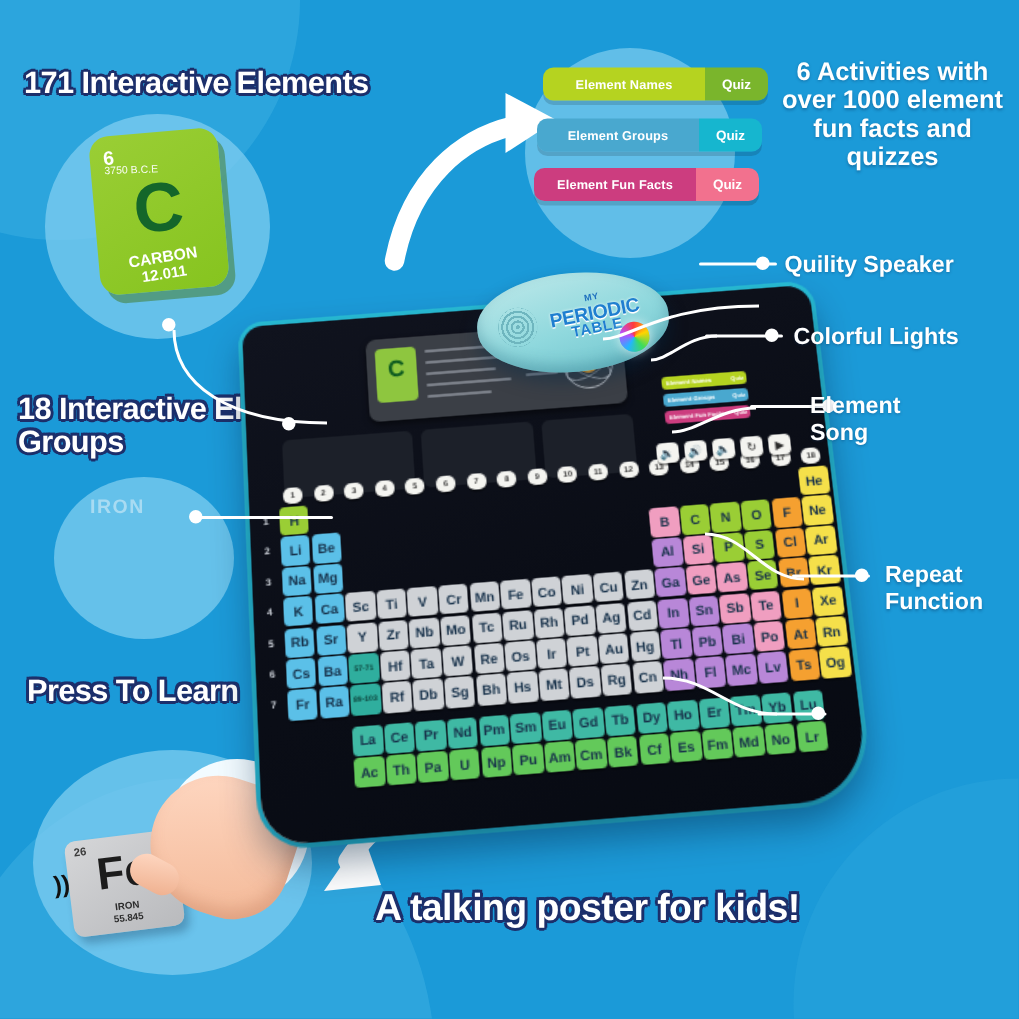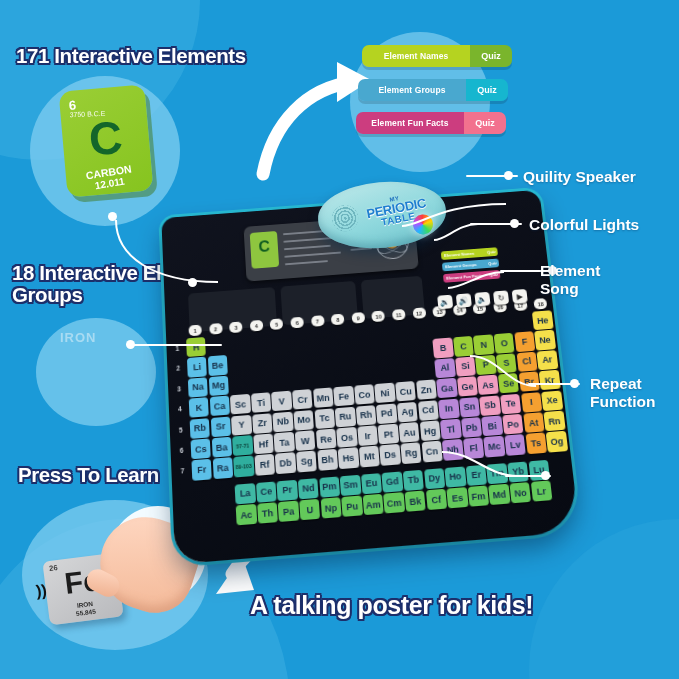--- a/index.html
+++ b/index.html
@@ -20,21 +20,21 @@
   .head{
     position:absolute;color:#fff;font-weight:bold;line-height:1.08;
     letter-spacing:-0.4px;
     text-shadow:
       -1.6px -1.6px 0 #1c2f6b, 1.6px -1.6px 0 #1c2f6b,
       -1.6px  1.6px 0 #1c2f6b, 1.6px  1.6px 0 #1c2f6b,
       0 2px 0 #1c2f6b, 0 -2px 0 #1c2f6b, 2px 0 0 #1c2f6b, -2px 0 0 #1c2f6b;
   }
   #h-118{left:16px;top:45px;font-size:20.5px;}
   #h-groups{left:12px;top:262px;font-size:20.5px;width:210px;}
-  #h-press{left:18px;top:464px;font-size:20.5px;}
+  #h-press{left:18px;top:450px;font-size:20.5px;}
   #h-talking{left:250px;top:592px;font-size:25px;}
 
   .plain{
     position:absolute;color:#fff;font-weight:bold;line-height:1.12;
     text-shadow:0 1px 2px rgba(10,40,80,.35);
   }
   #h-activities{left:515px;top:38px;font-size:17px;width:160px;text-align:center;}
 
   
   .callout{position:absolute;color:#fff;font-weight:bold;font-size:15.5px;line-height:1.14;
@@ -203,20 +203,21 @@
   <div class="soft-circle" id="circle-carbon"></div>
   <div class="soft-circle" id="circle-group"></div>
   <div class="soft-circle" id="circle-press"></div>
   <div class="soft-circle" id="circle-activities"></div>
   <div class="white-blob"></div>
 
   <div class="head" id="h-118">171 Interactive Elements</div>
   <div class="head" id="h-groups">18 Interactive Element Groups</div>
   <div class="head" id="h-press">Press To Learn</div>
   <div class="head" id="h-talking">A talking poster for kids!</div>
+  <div class="plain" id="h-activities">6 Activities with over 1000 element fun facts and quizzes</div>
 
   <div id="carbon-card">
     <div class="num">6</div>
     <div class="date">3750 B.C.E</div>
     <div class="sym">C</div>
     <div class="nm">CARBON</div>
     <div class="wt">12.011</div>
   </div>
 
   <div id="group-sub">IRON</div>

